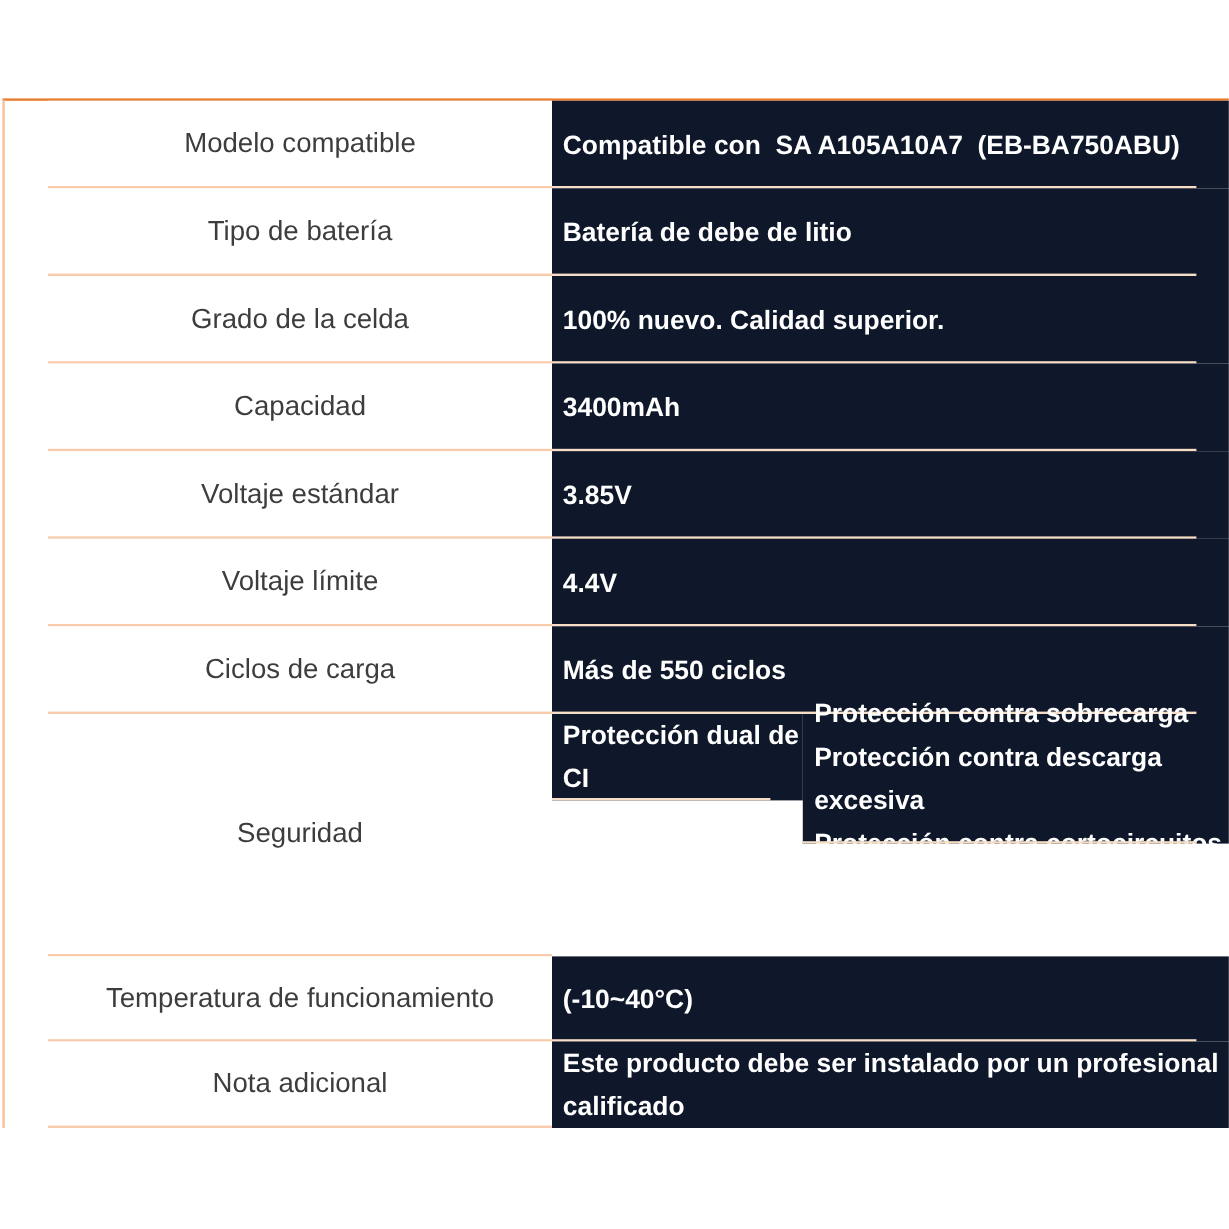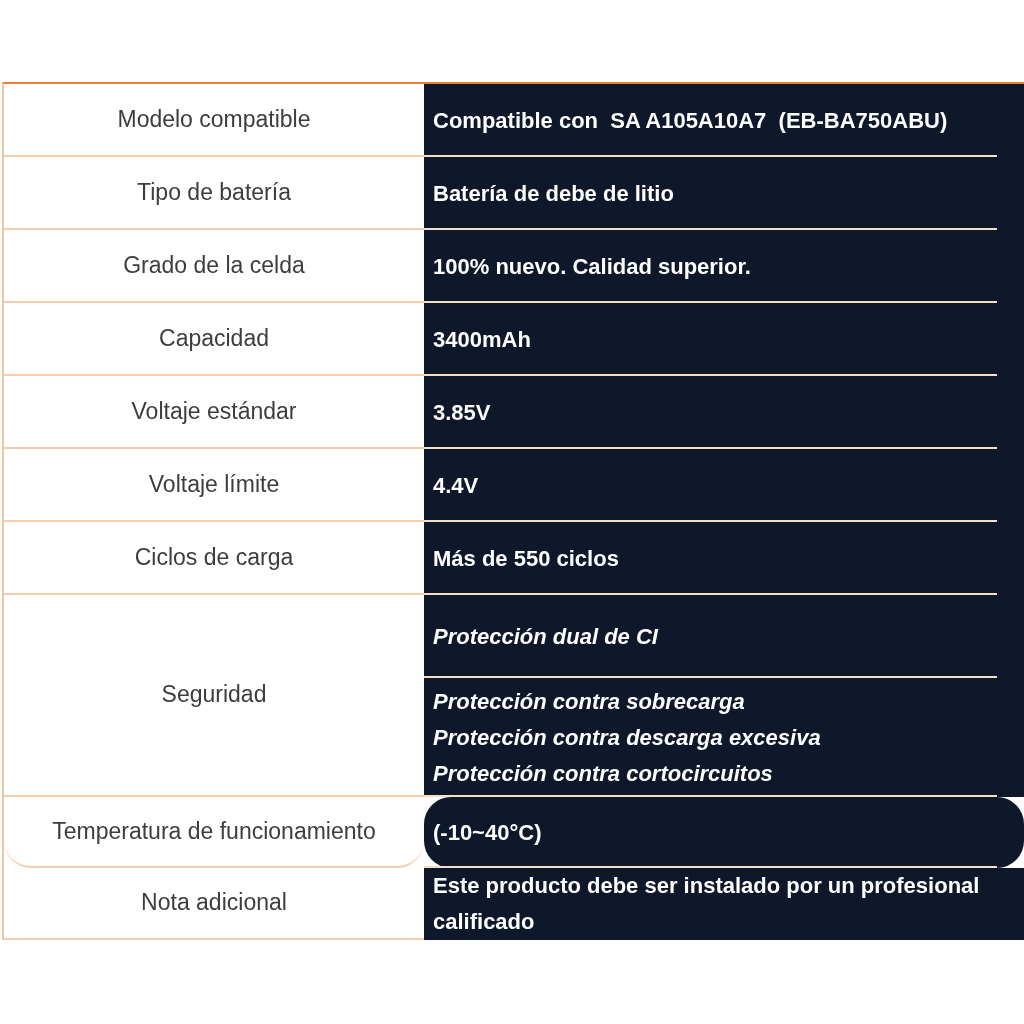--- a/index.html
+++ b/index.html
@@ -29,20 +29,21 @@
     background: #ffffff;
     border-bottom: 2px solid #f8cbad;
     box-sizing: border-box;
     display: flex;
     align-items: center;
     justify-content: center;
     color: #3d3d3d;
     font-size: 23px;
     text-align: center;
     line-height: 1.2;
+    margin-left: 36px;
   }
   .cell-value {
     flex: 1 1 auto;
     background: #0f172a;
     color: #ffffff;
     font-weight: bold;
     font-size: 22px;
     display: flex;
     align-items: center;
     padding-left: 9px;
@@ -56,28 +57,27 @@
     content: "";
     position: absolute;
     left: 0;
     right: 27px;
     bottom: 0;
     height: 2px;
     background: #f6ddc5;
   }
   .h73 { height: 73px; }
   .h72 { height: 72px; }
-  .h71 { height: 71px; border-radius: 27px; }
+  .h71 { height: 71px; }
   .h130 { height: 108px; }
   .h202 { height: 202px; }
   .merged-right {
     flex: 1 1 auto;
     display: flex;
-    flex-direction: column;
-    font-style: italic;
+    flex-direction: row;
   }
 </style>
 </head>
 <body>
 
 <div class="spec-table">
 
   <div class="row h73">
     <div class="cell-label h73">Modelo compatible</div>
     <div class="cell-value h73 divided">Compatible con  SA A105A10A7  (EB-BA750ABU)</div>

